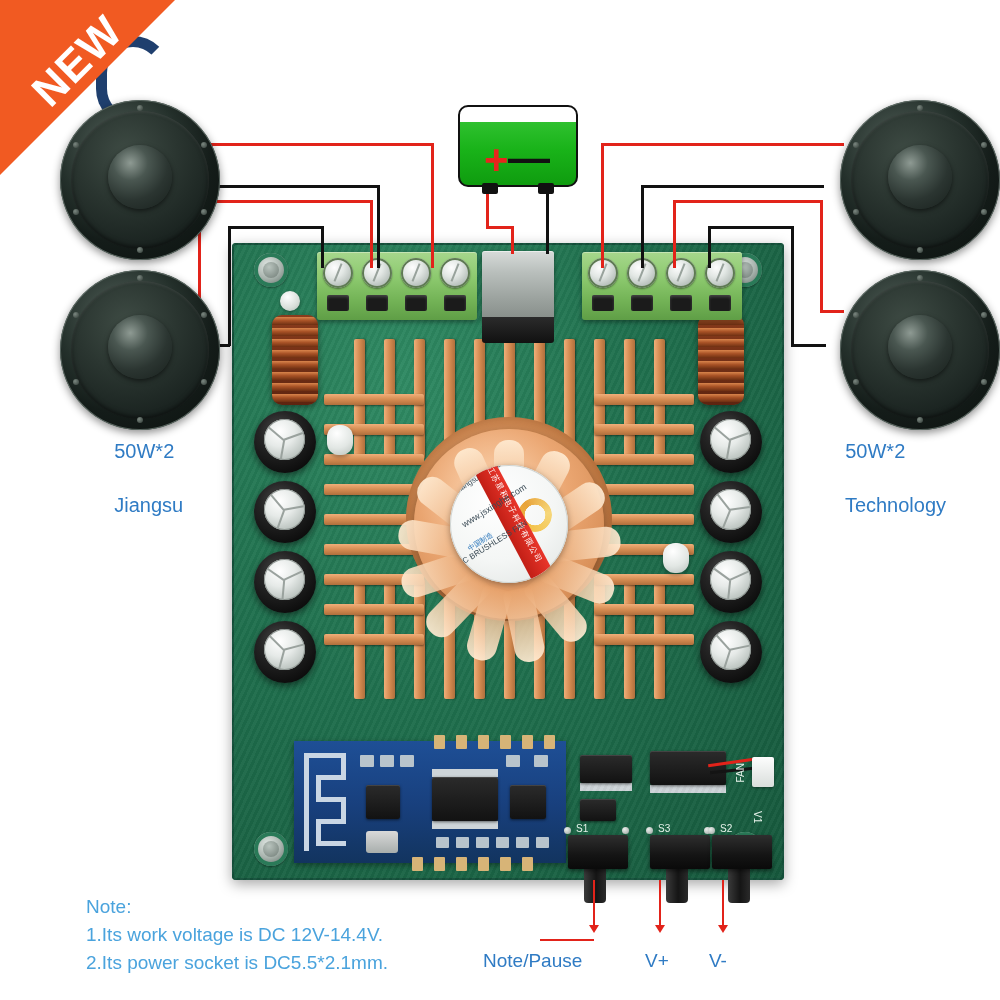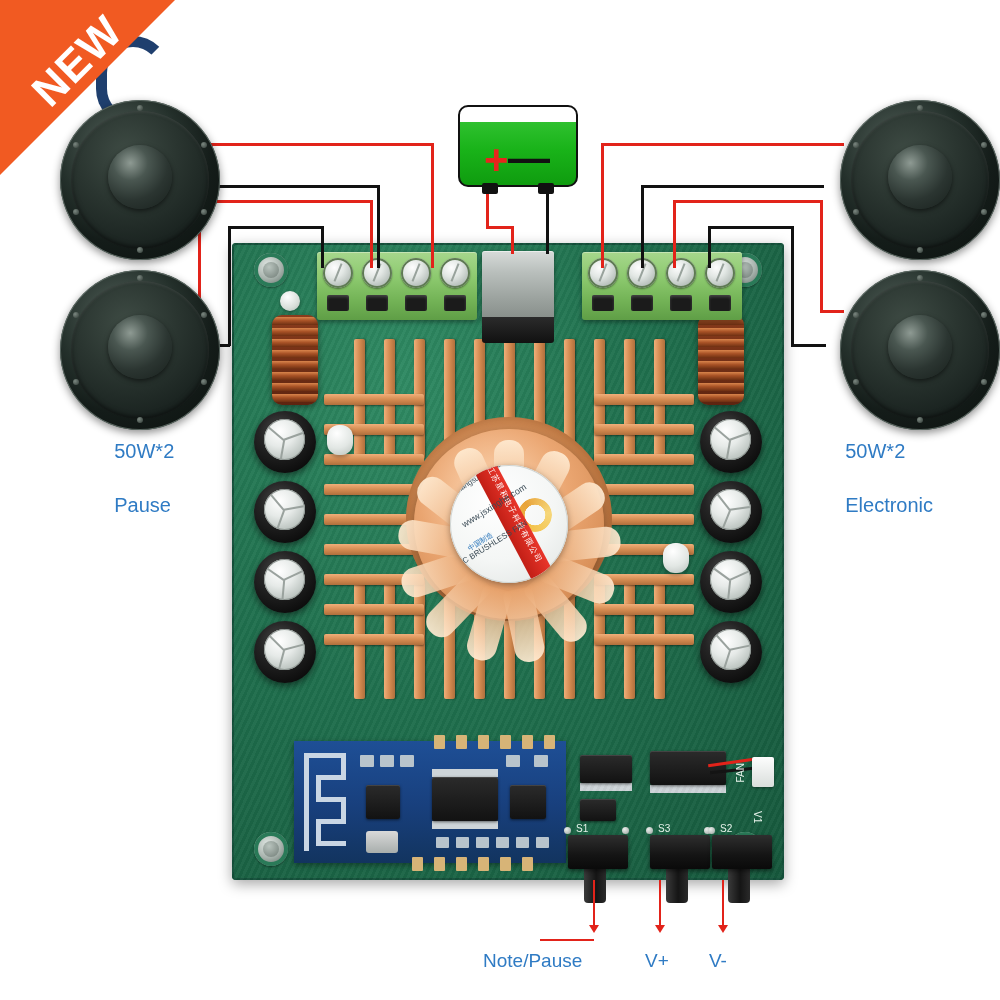--- a/index.html
+++ b/index.html
@@ -564,25 +564,30 @@
   <div class="arrow-head" style="left:589px; top:925px;"></div>
   <div class="arrow-v" style="left:659px; top:880px; height:48px;"></div>
   <div class="arrow-head" style="left:655px; top:925px;"></div>
   <div class="arrow-v" style="left:722px; top:880px; height:48px;"></div>
   <div class="arrow-head" style="left:718px; top:925px;"></div>
 
   <div class="arrow-v" style="left:540px; top:939px; height:2px; width:54px;"></div>
 
   <div class="lbl" style="left:92px; top:411px;">
     <span>50W*2</span><br>
-    <span>Pause</span>
+    <span>Jiangsu</span>
   </div>
   <div class="lbl" style="left:823px; top:411px;">
     <span>50W*2</span><br>
-    <span>Electronic</span>
-  </div>
-
+    <span>Technology</span>
+  </div>
+
+  <div class="note" style="left:86px; top:893px;">
+    <div>Note:</div>
+    <div>1.Its work voltage is DC 12V-14.4V.</div>
+    <div>2.Its power socket is DC5.5*2.1mm.</div>
+  </div>
 
   <div class="btm-lbl" style="left:483px; top:950px;">Note/Pause</div>
   <div class="btm-lbl" style="left:645px; top:950px;">V+</div>
   <div class="btm-lbl" style="left:709px; top:950px;">V-</div>
 
 </div>
 
 </body></html>

